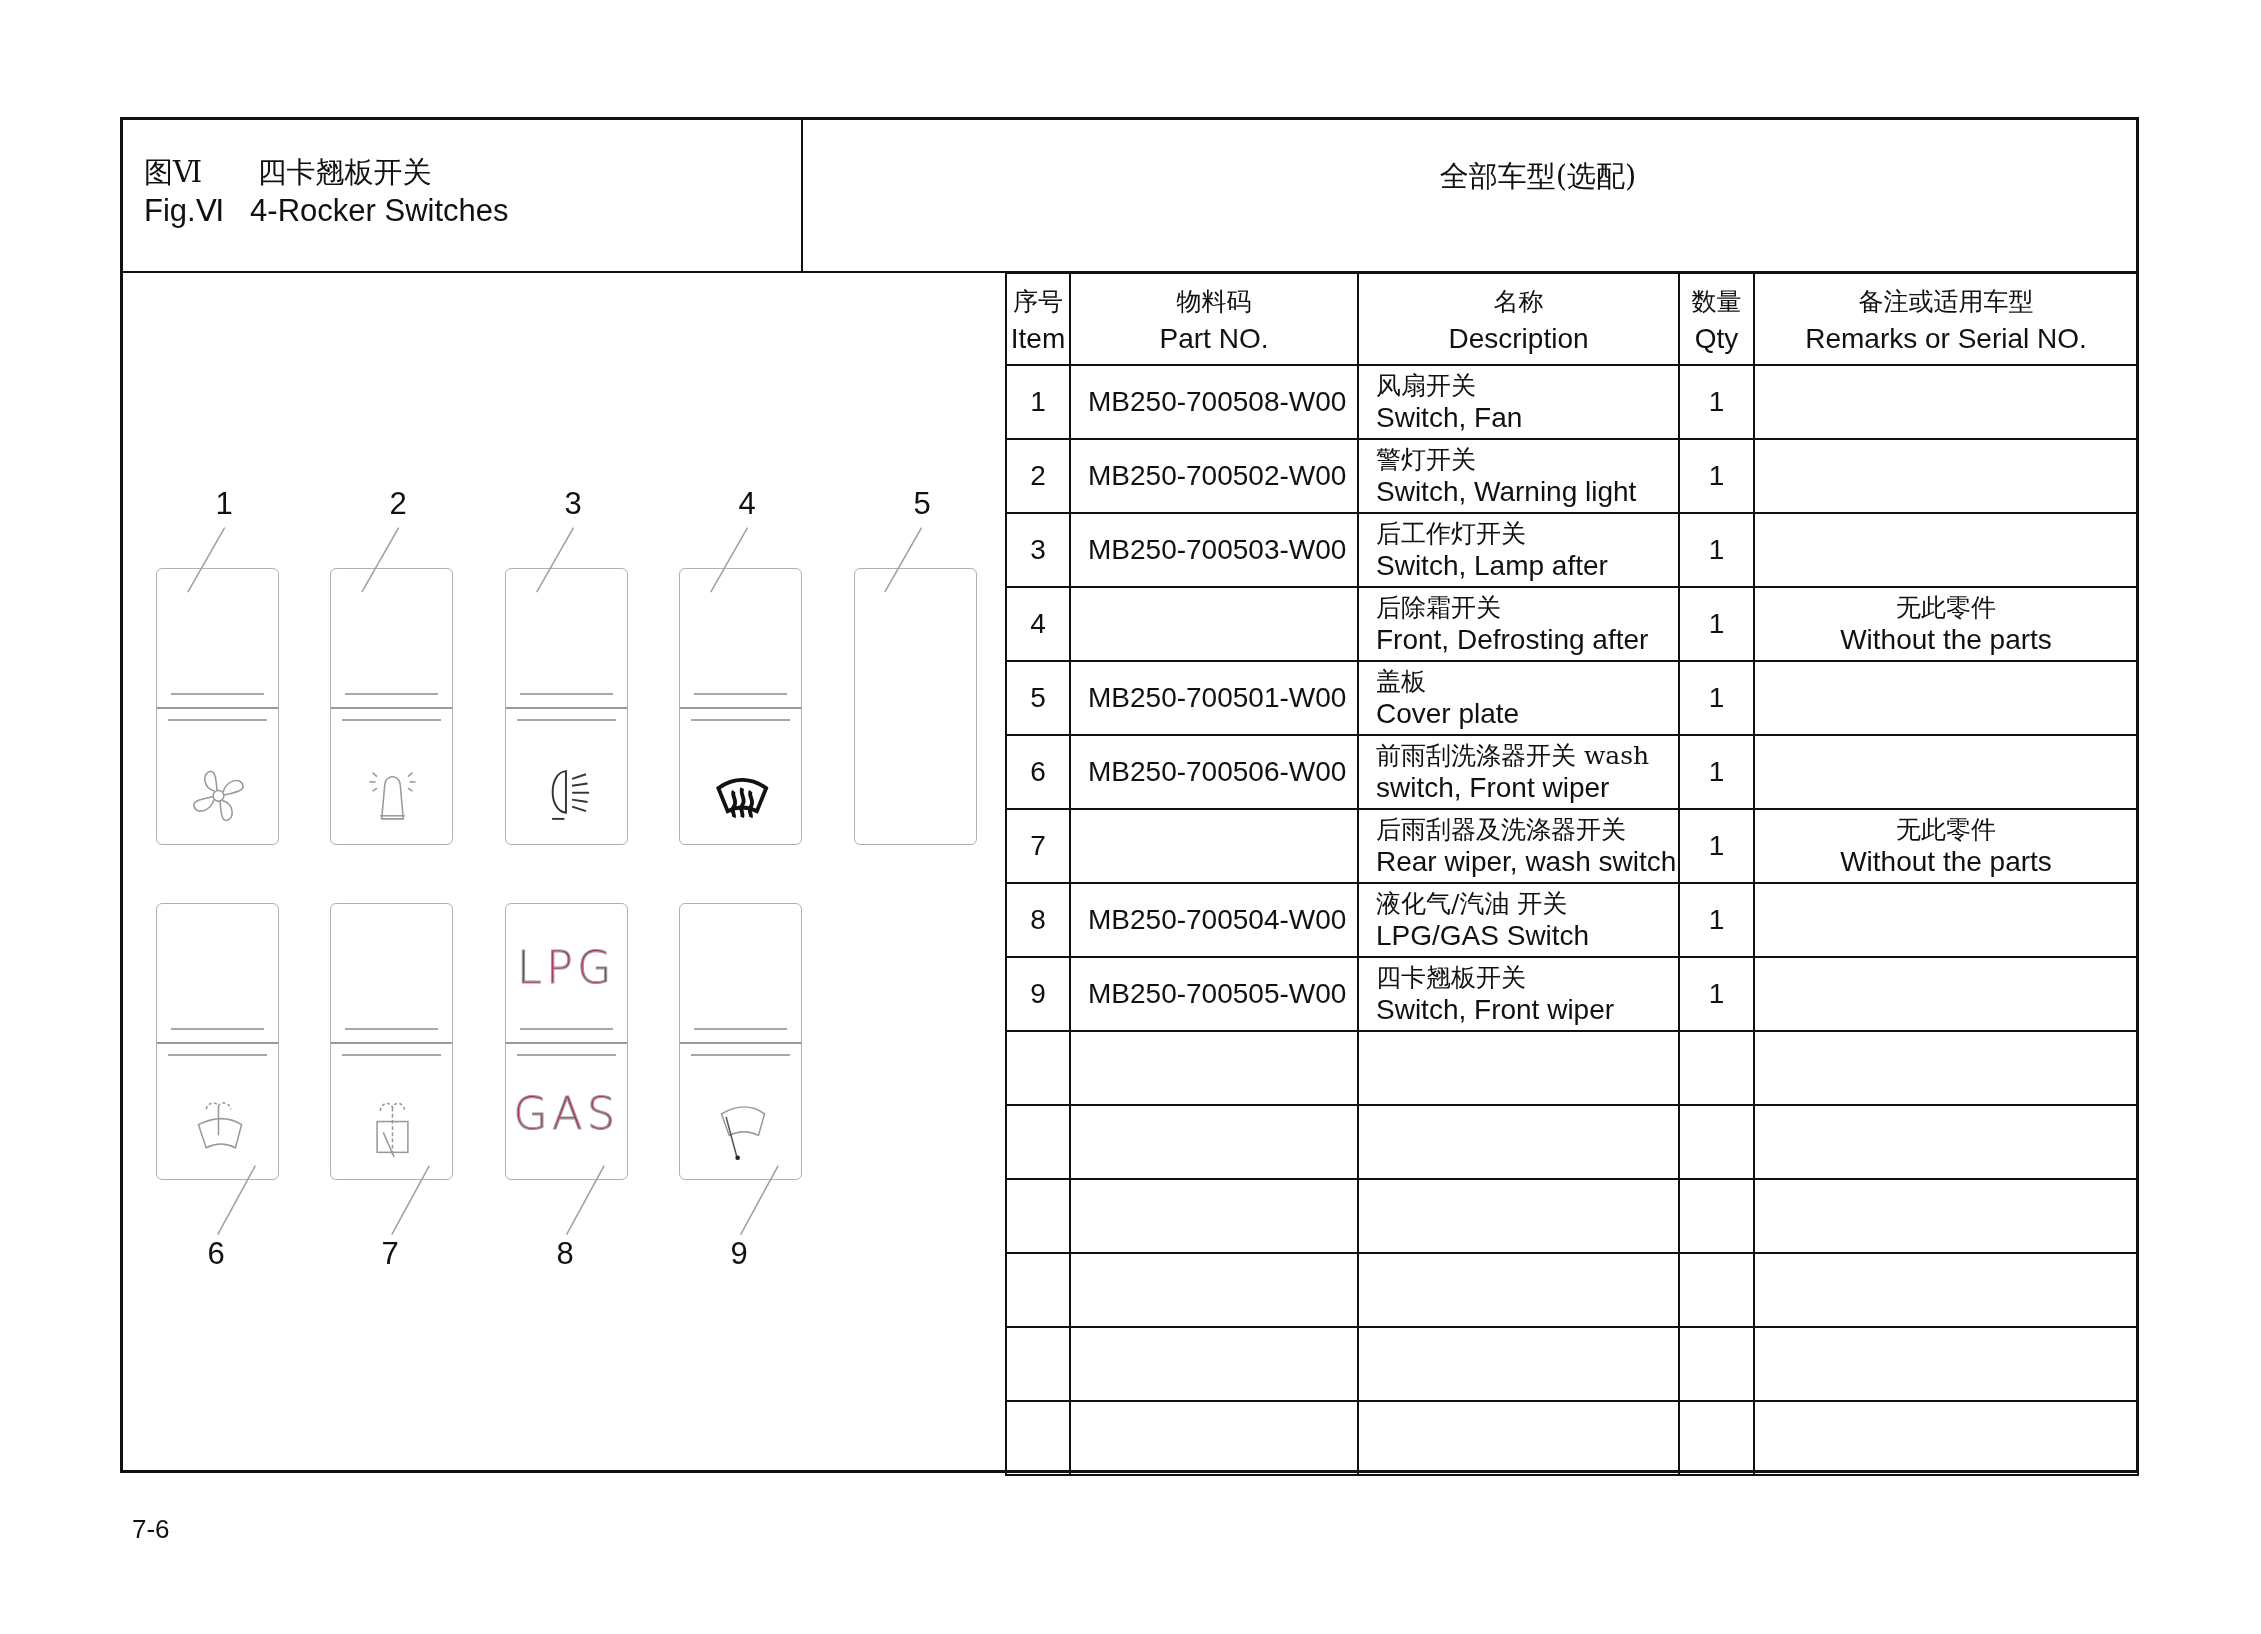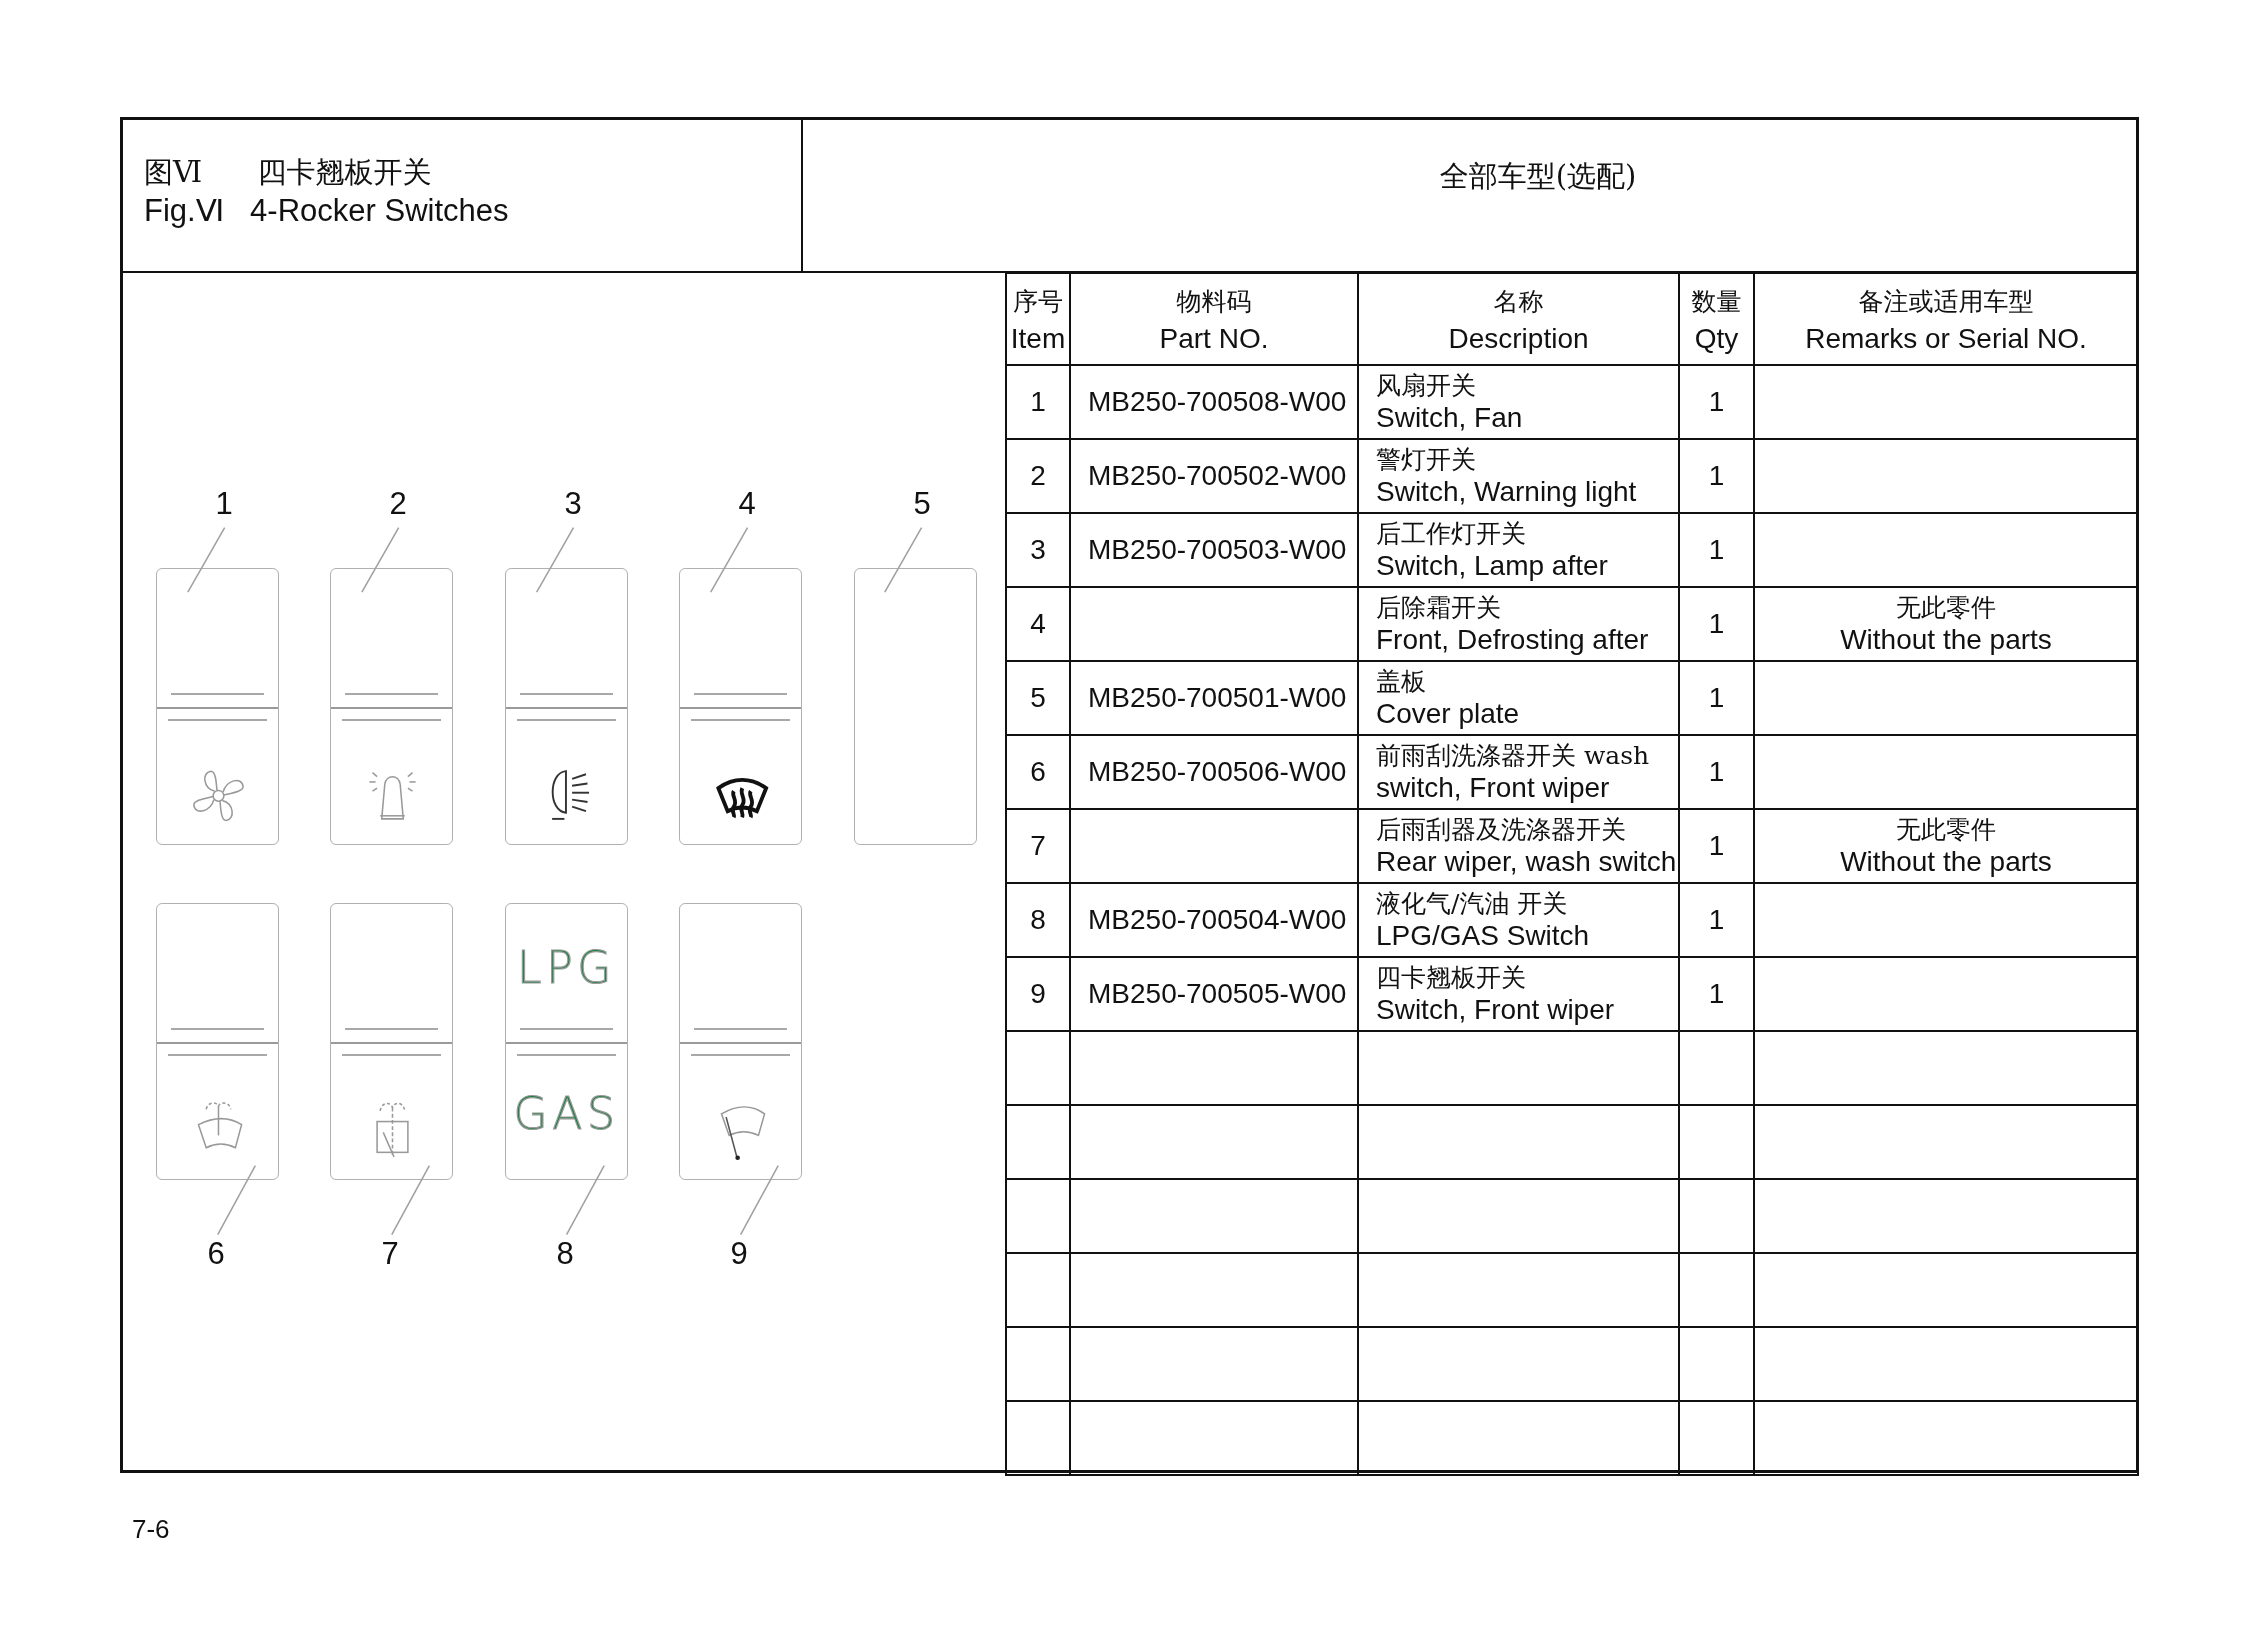--- a/index.html
+++ b/index.html
@@ -30,21 +30,21 @@
   td.c-rem  { text-align:center; }
   .desc-line { display:block; }
 
   .sw { position:absolute; width:123px; height:277px; border:1.5px solid #b0b0b0;
         border-radius:6.1px; box-sizing:border-box; background:#fff; }
   .sw .mid { position:absolute; left:0; right:0; top:138px; height:1.5px; background:#9a9a9a; }
   .sw .l1  { position:absolute; left:14px; right:14px; top:124px; height:1.5px; background:#a8a8a8; }
   .sw .l2  { position:absolute; left:10.7px; right:10.7px; top:150px; height:1.5px; background:#a8a8a8; }
   .sw .icon { position:absolute; left:23px; top:196px; width:77px; height:61px; }
   .sw .txt { position:absolute; left:0; right:0; text-align:center; font-family:"DejaVu Sans", sans-serif;
-             font-weight:100; color:#15803d; font-size:44px; letter-spacing:4.6px;
+             font-weight:100; color:#be185d; font-size:44px; letter-spacing:4.6px;
              -webkit-text-stroke:1.2px #9a9a9a; }
   .callout { position:absolute; font-size:31px; line-height:31px; width:46px; text-align:center; margin-left:-23px; }
   svg.leaders { position:absolute; left:0; top:0; width:2261px; height:1635px; pointer-events:none; }
   .page-no { position:absolute; left:132px; top:1514px; font-size:26px; }
 </style>
 </head>
 <body>
 
 <div class="frame"></div>
 <div class="hline" style="left:120px;top:271px;width:2019px;height:2.3px;"></div>

